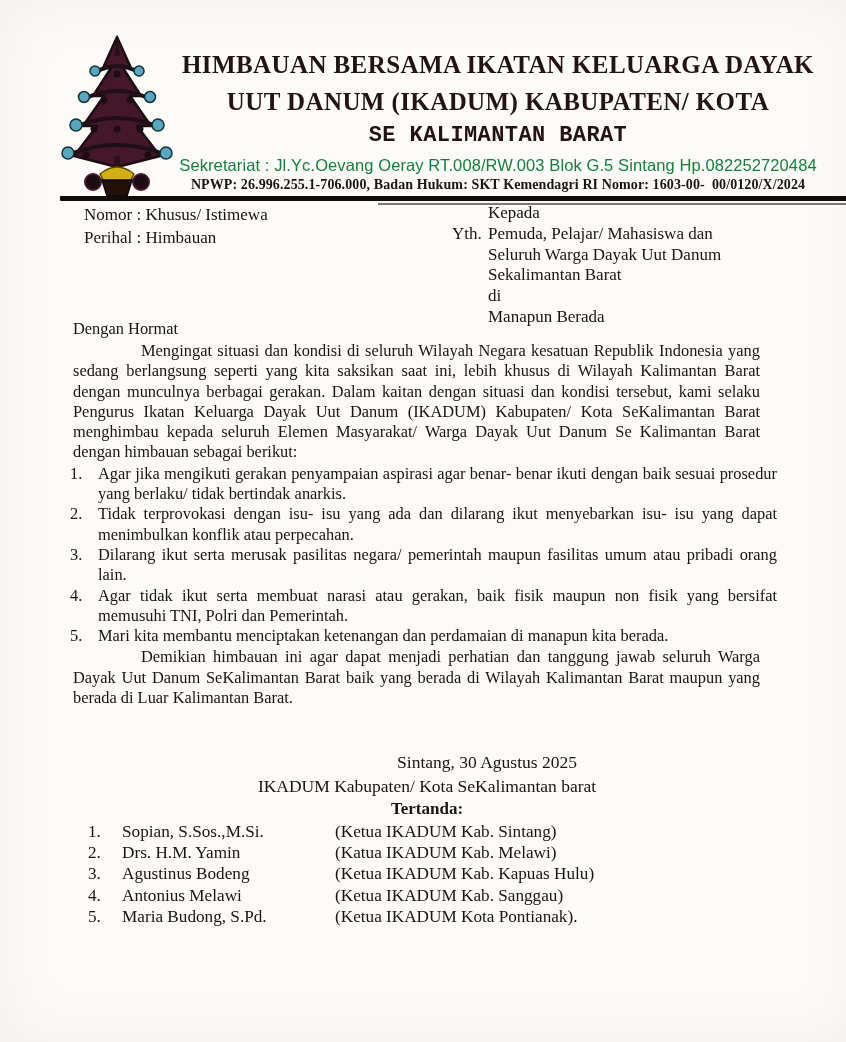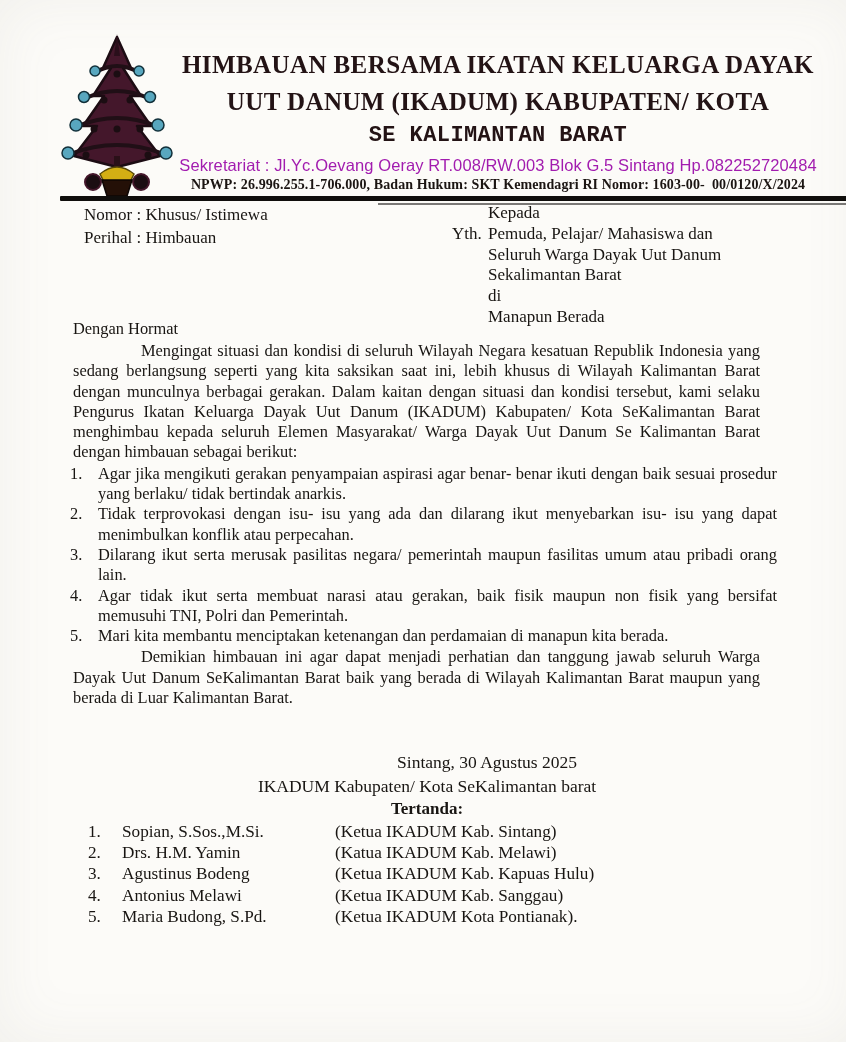--- a/index.html
+++ b/index.html
@@ -20,21 +20,21 @@
   .title-block{
     position:absolute;left:166px;top:52px;width:664px;
     text-align:center;color:#231315;
   }
   .title-line{font-weight:bold;letter-spacing:0.4px;line-height:1;}
   .title-line.l1{font-size:25px;}
   .title-line.l2{font-size:25px;margin-top:12px;}
   .title-line.l3{font-size:22px;margin-top:11px;font-family:Liberation Mono, monospace;}
   .secretariat{
     font-family:"Liberation Sans", sans-serif;
-    font-size:16.5px;color:#a21caf;margin-top:9px;letter-spacing:0.1px;
+    font-size:16.5px;color:#15803d;margin-top:9px;letter-spacing:0.1px;
   }
   .npwp{
     font-size:14px;font-weight:bold;color:#1b1512;margin-top:2px;
     white-space:pre-wrap;letter-spacing:0.1px;
   }
   .head-rule{
     position:absolute;left:60px;right:3px;top:196px;height:5px;
     background:#100e0c;border-radius:1px;
   }
   .head-rule::after{

